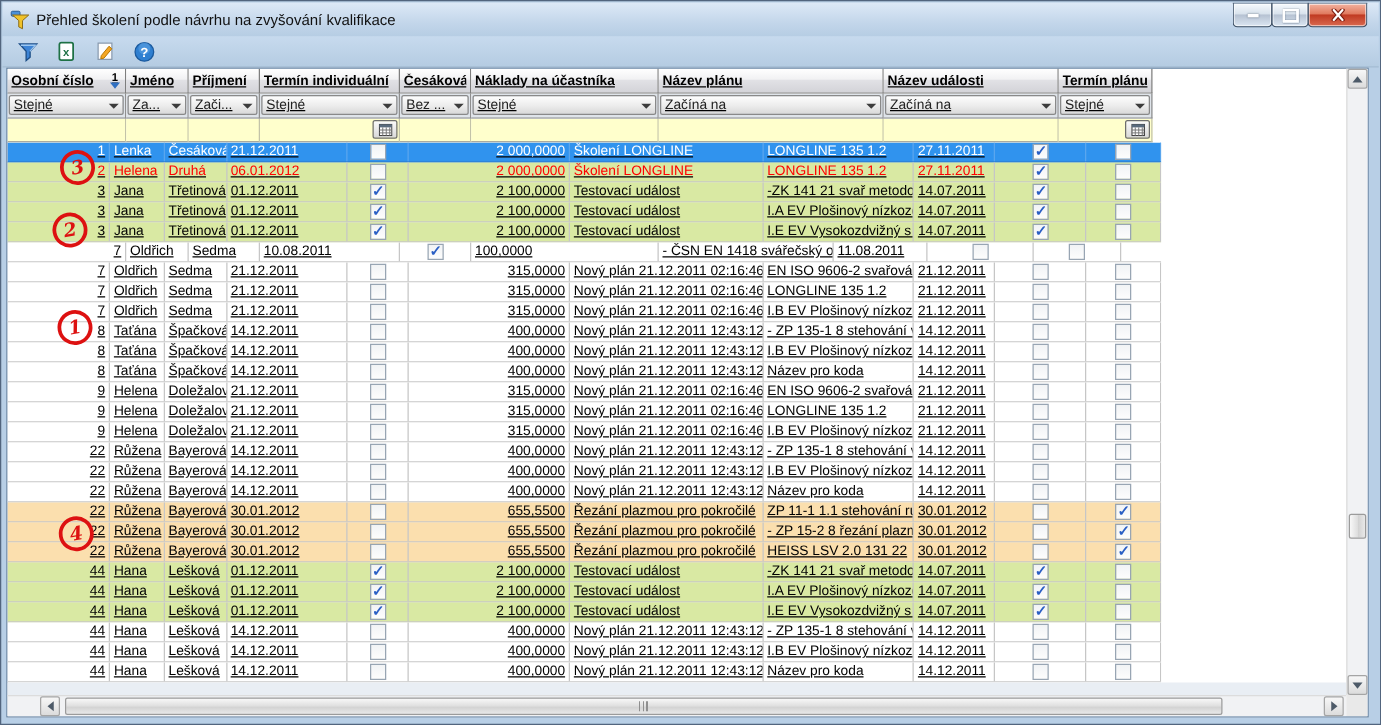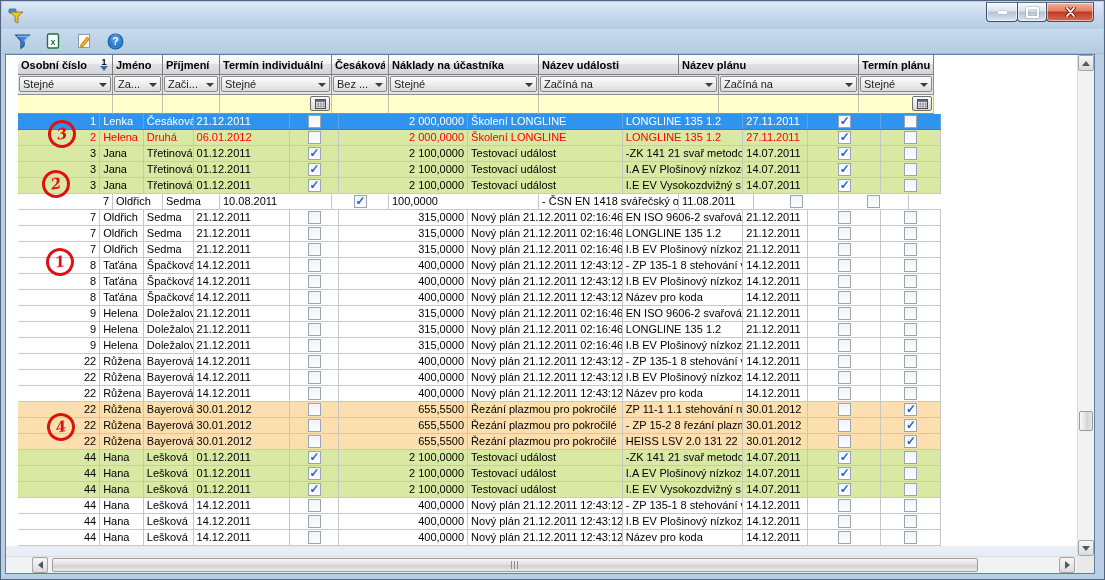--- a/index.html
+++ b/index.html
@@ -13,21 +13,21 @@
   .win-btn{height:18px;border:1px solid #3e4f63;border-top-color:#5f7186;border-radius:0 0 4px 4px;margin-left:-1px;display:flex;align-items:center;justify-content:center;background:linear-gradient(#f6fafd,#d8e2ec 45%,#b6c2d2 50%,#dbe6f2);box-shadow:inset 0 0 0 1px rgba(255,255,255,.55);}
   .win-btn.minb{width:30px;} .win-btn.maxb{width:28px;}
   .win-btn.closeb{width:46px;background:linear-gradient(#f3b3a0,#e07a5f 45%,#c03a22 50%,#d96a50);}
   .gl-min{display:block;width:9px;height:3px;background:#fff;box-shadow:0 0 1px #2e4257;}
   .gl-max{display:block;width:9px;height:7px;border:2px solid #fff;box-shadow:0 0 1px #2e4257, inset 0 0 1px #2e4257;}
   
   .toolbar{position:absolute;left:1px;top:28px;right:1px;height:25px;background:linear-gradient(#c7daee,#b5cce2);display:flex;align-items:center;padding-left:8px;border-bottom:1px solid #a4bcd2;box-sizing:border-box;}
   .tbtn{width:24px;height:22px;margin-right:7px;display:flex;align-items:center;justify-content:center;border-radius:2px;}
   
   .grid{position:absolute;left:4px;top:53px;width:1090px;height:520px;background:#fff;border:1px solid #5f7fa0;box-sizing:border-box;}
-  .ghead,.gops,.gfil,.grows{position:absolute;left:12px;width:923px;display:flex;flex-wrap:wrap;overflow:hidden;}
+  .ghead,.gops,.gfil,.grows{position:absolute;left:0;width:923px;display:flex;flex-wrap:wrap;overflow:hidden;text-decoration:underline;}
   .ghead{top:0;height:20px;}
   .gops{top:20px;height:20px;}
   .gfil{top:40px;height:19px;}
   .grows{top:59px;height:432px;display:block;}
   .hcell{height:20px;box-sizing:border-box;border-right:1px solid #7e7e7e;border-bottom:1px solid #7e7e7e;display:flex;align-items:center;padding:0 3px;font-weight:bold;font-size:11px;color:#000;background:linear-gradient(#ffffff,#f1f1f3 45%,#e2e2e6 46%,#d3d3d8);white-space:nowrap;overflow:hidden;}
   .hlabel{overflow:hidden;white-space:nowrap;}
   .sortb{margin-left:auto;margin-right:1px;display:flex;flex-direction:column;align-items:center;flex:0 0 auto;}
   .sn{font-size:9px;line-height:8px;font-weight:bold;color:#000;}
   .sarr{width:0;height:0;border-left:4px solid transparent;border-right:4px solid transparent;border-top:5px solid #2f6fc1;}
   .opcell{height:20px;box-sizing:border-box;border-right:1px solid #8f8f8f;border-bottom:1px solid #8f8f8f;background:#dfe4ea;padding:1px;}
@@ -74,20 +74,21 @@
 
 <div class="window">
 
   <div class="titlebar">
     <span class="appicon">
       <svg width="16" height="16" viewBox="0 0 16 16">
         <rect x="1" y="1" width="7" height="4" rx="1" fill="#4a90d9" stroke="#2a5d96" stroke-width="0.8"></rect>
         <path d="M2 4 l5 4.5 v5 l3 1.5 v-6.5 l5-4.5 z" fill="#f0c22a" stroke="#8a6d1a" stroke-width="0.8"></path>
       </svg>
     </span>
+    <span class="title">Přehled školení podle návrhu na zvyšování kvalifikace</span>
     <div class="winctl">
       <div class="win-btn minb">
           <span class="gl-min"></span>
         </div>
       <div class="win-btn maxb">
           <span class="gl-max"></span>
         </div>
       <div class="win-btn closeb">
         <svg width="11" height="10" viewBox="0 0 11 10">
           <path d="M2 1 L9 9 M9 1 L2 9" stroke="#7c1f12" stroke-width="3.6" stroke-linecap="round"></path>
@@ -142,25 +143,25 @@
         </div>
         <div class="hcell" style="width: 112px;">
           <div class="hlabel">Termín individuální</div>
         </div>
         <div class="hcell" style="width: 57px;">
           <div class="hlabel">Česáková</div>
         </div>
         <div class="hcell" style="width: 150px;">
           <div class="hlabel">Náklady na účastníka</div>
         </div>
+        <div class="hcell" style="width: 180px;">
+          <div class="hlabel">Název plánu</div>
+        </div>
         <div class="hcell" style="width: 140px;">
           <div class="hlabel">Název události</div>
-        </div>
-        <div class="hcell" style="width: 180px;">
-          <div class="hlabel">Název plánu</div>
         </div>
         <div class="hcell" style="width: 75px;">
           <div class="hlabel">Termín plánu</div>
         </div>
         <div class="hcell" style="width: 85px;">
           <div class="hlabel">Uskutečněno</div>
         </div>
         <div class="hcell" style="width: 70px;">
           <div class="hlabel">Zrušeno</div>
         </div>

